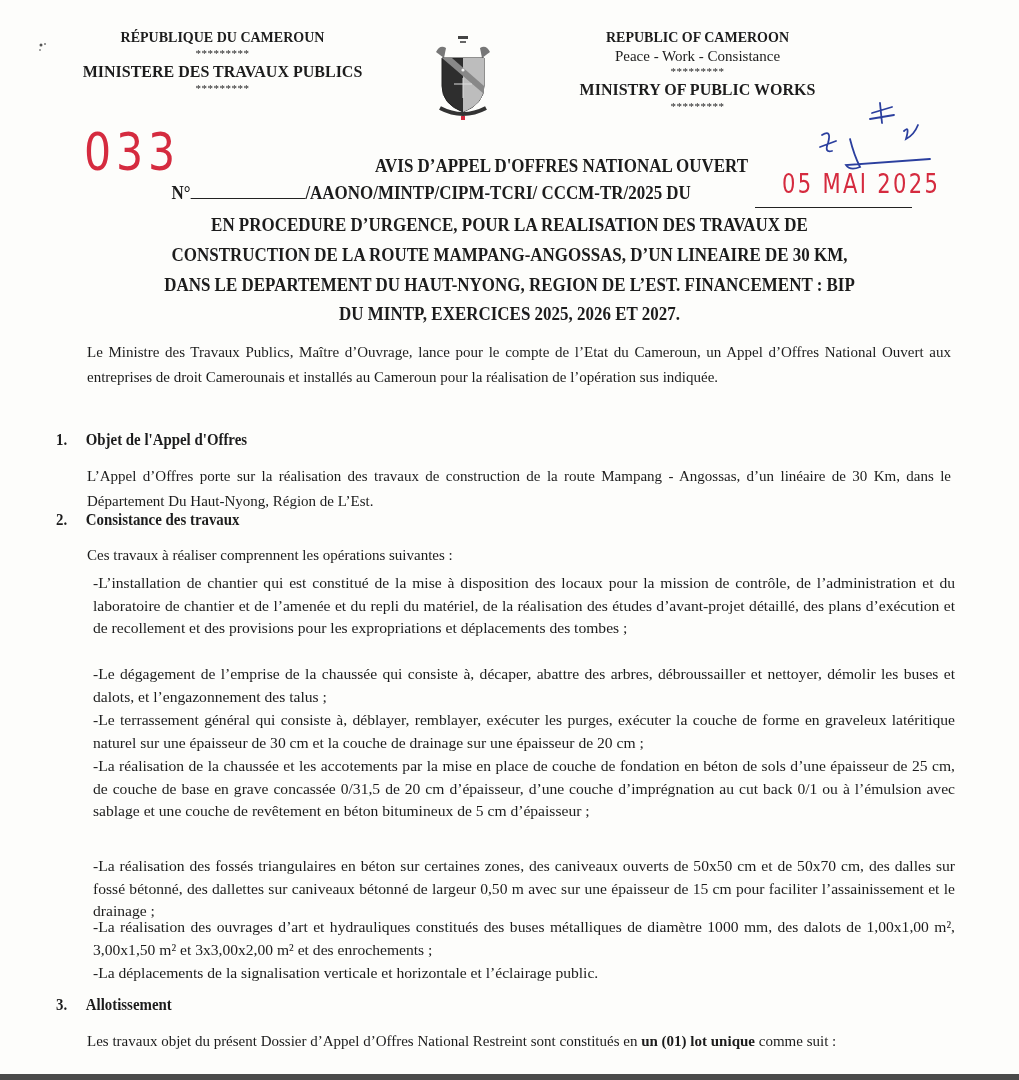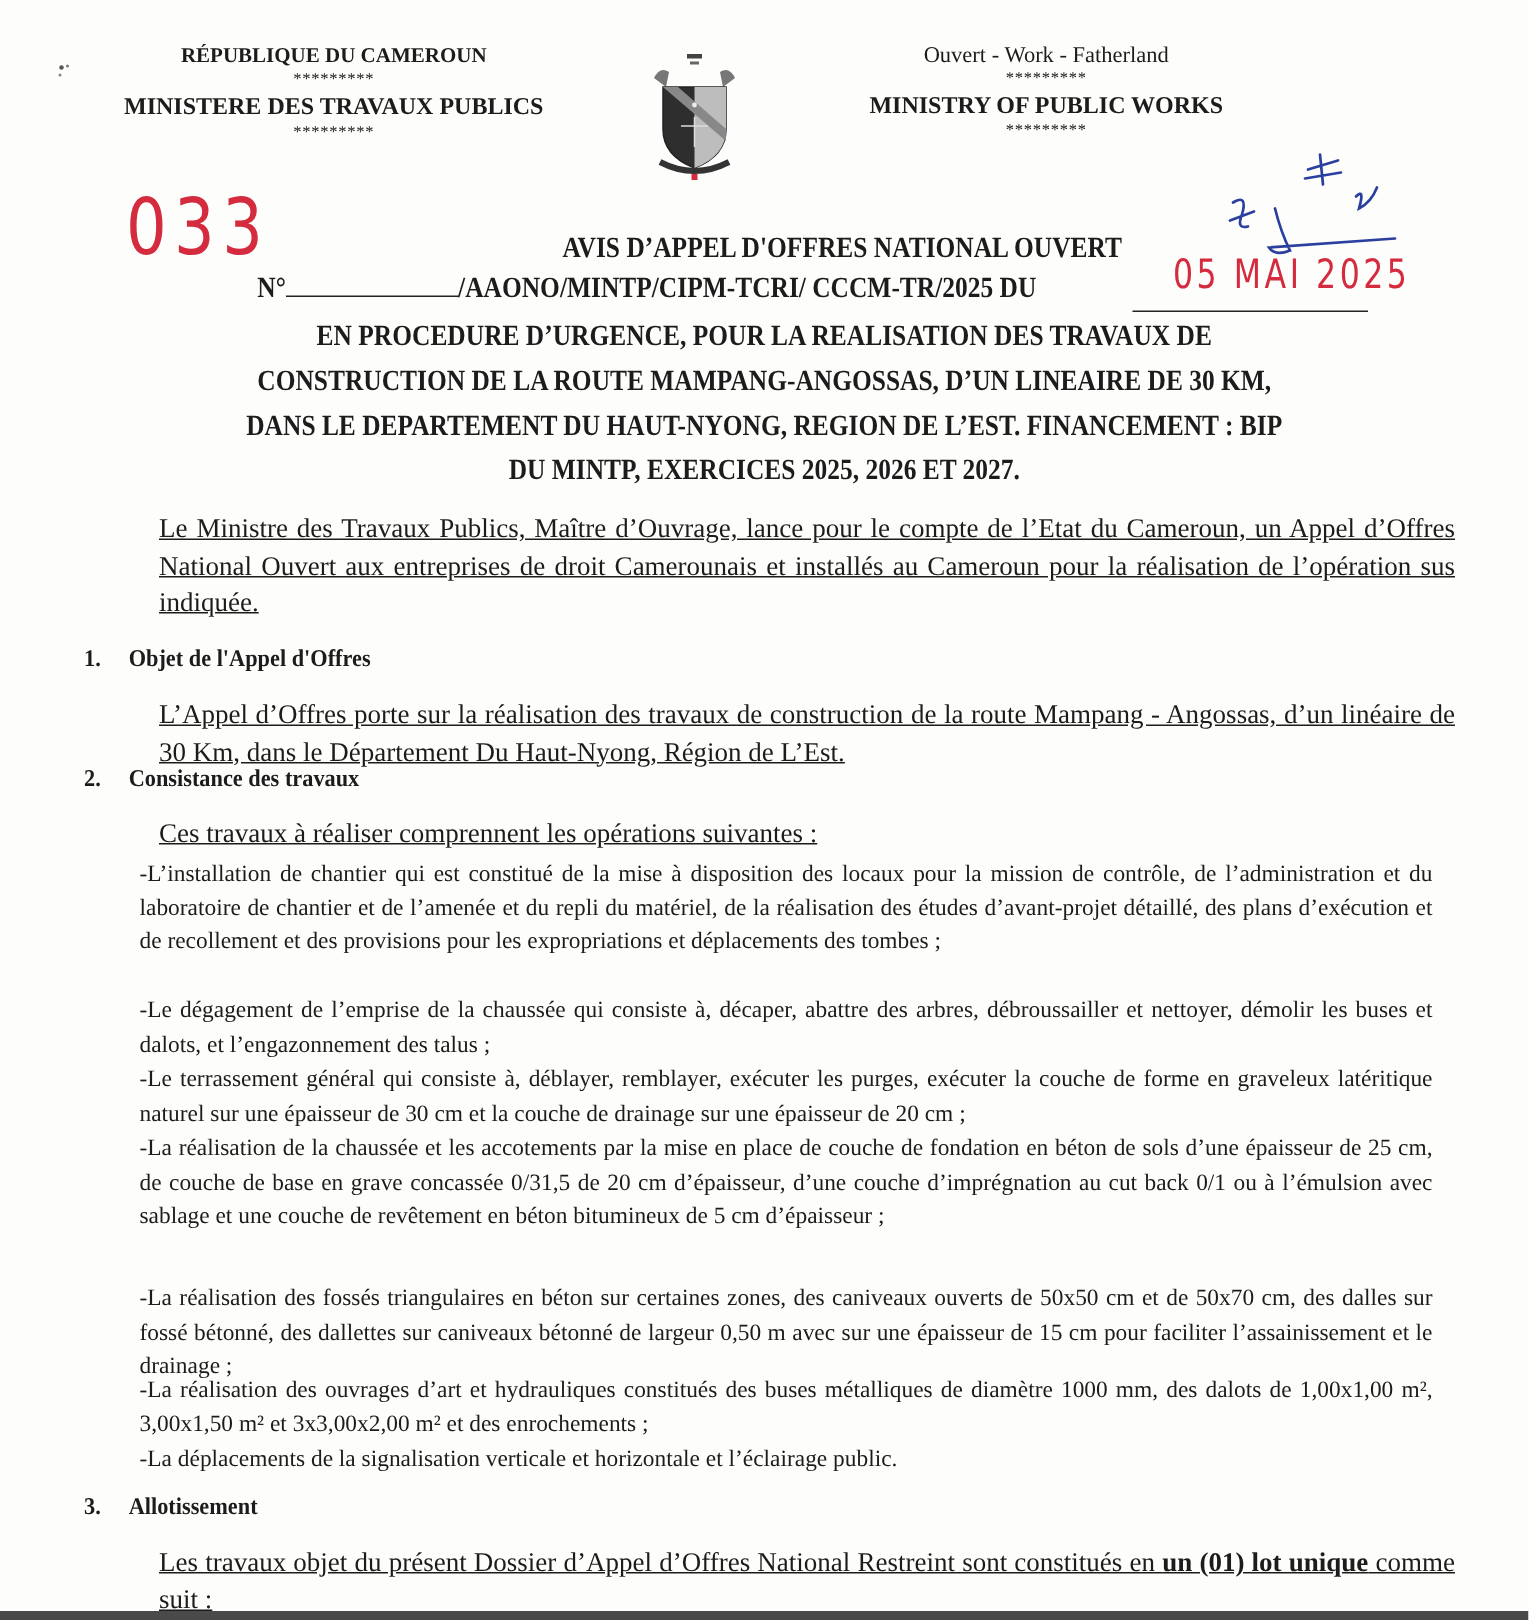--- a/index.html
+++ b/index.html
@@ -37,22 +37,22 @@
     .blank { display:inline-block; border-bottom:1.5px solid #222; vertical-align:baseline; }
     .date-stamp {
       position:absolute; left:782px; top:170px; color:#d52b3f;
       font-family:"DejaVu Sans", sans-serif; font-size:27px; letter-spacing:3px;
       transform:scaleX(0.78); transform-origin:left top; line-height:1;
     }
     .date-underline { position:absolute; left:755px; top:207px; width:157px; border-bottom:1.5px solid #222; }
     .signature { position:absolute; left:810px; top:95px; width:130px; height:80px; }
 
     .para {
-      position:absolute; left:106px; width:864px; font-size:18px; line-height:24.5px;
-      text-align:justify; text-align-last:left;text-decoration:underline;
+      position:absolute; left:87px; width:864px; font-size:15px; line-height:24.5px;
+      text-align:justify; text-align-last:left;
     }
     .heading {
       position:absolute; left:56px; font-weight:bold; font-size:16px; line-height:20px;
       transform:scaleX(0.93); transform-origin:left top;
     }
     .heading .num { display:inline-block; width:32px; }
     .list { position:absolute; left:93px; width:864px; font-size:15.6px; }
     .list-item { position:absolute; left:0; width:862px; text-align:justify; text-align-last:left; line-height:22.7px; }
     .bottom-rule { position:absolute; left:0; top:1074px; width:1019px; height:6px; background:#4a4a4a; }
   </style>
@@ -80,21 +80,22 @@
   <path d="M31 24 L52 24 L52 52 Q52 70 31 78 Z" fill="#bdbdbd"></path>
   <path d="M10 24 L52 60 L52 52 L20 24 Z" fill="#888"></path>
   <circle cx="31" cy="36" r="1.6" fill="#eee"></circle>
   <line x1="31" y1="44" x2="31" y2="64" stroke="#ddd" stroke-width="1"></line>
   <line x1="22" y1="50" x2="40" y2="50" stroke="#ddd" stroke-width="1"></line>
   <path d="M8 74 Q31 86 54 74" stroke="#333" stroke-width="4" fill="none"></path>
   <rect x="29" y="82" width="4" height="4" fill="#d52b3f"></rect>
 </svg>
 
 <div class="hdr-col hdr-right">
-  <div class="hdr-motto">Ouvert - Work - Fatherland</div>
+  <div class="hdr-title">REPUBLIC OF CAMEROON</div>
+  <div class="hdr-motto">Peace - Work - Consistance</div>
   <div class="hdr-stars">*********</div>
   <div class="hdr-ministry">MINISTRY OF PUBLIC WORKS</div>
   <div class="hdr-stars">*********</div>
 </div>
 
 <svg class="signature" viewBox="0 0 130 80">
   <g stroke="#2b3f9e" stroke-width="1.8" fill="none" stroke-linecap="round">
     <path d="M62 18 L82 12 M70 8 L72 28 M60 24 L84 20"></path>
     <path d="M12 40 Q22 34 18 48 Q14 58 22 56 M10 52 L26 46"></path>
     <path d="M40 44 Q44 60 50 72 Q40 76 36 70 L120 64"></path>

